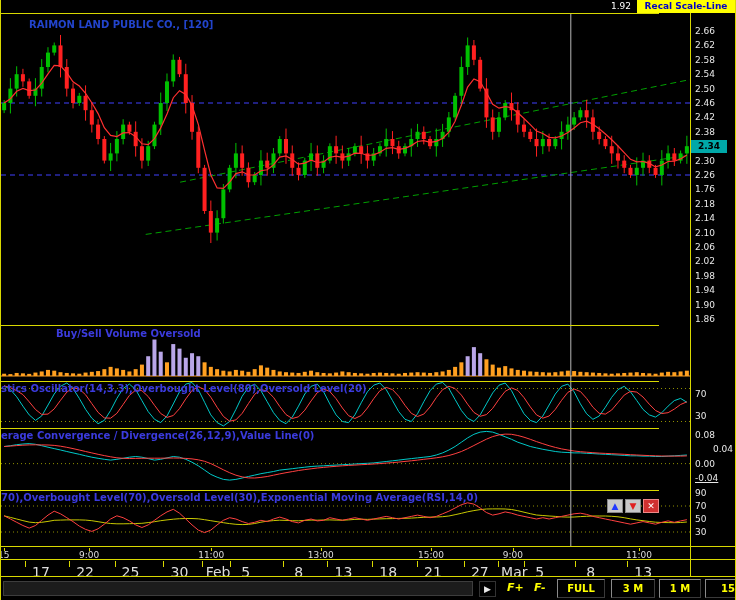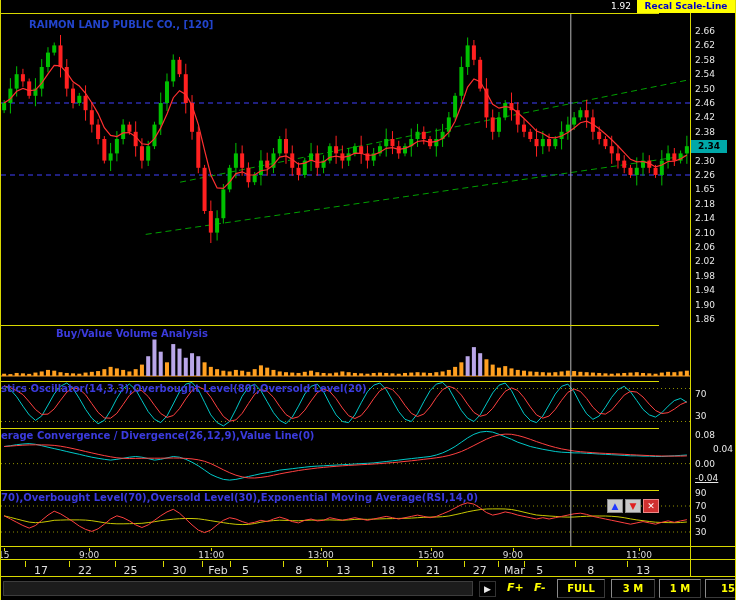--- a/index.html
+++ b/index.html
@@ -23,21 +23,21 @@
   #stoch-title,#macd-title,#rsi-title{left:0px;top:1px;}
   .axis{position:absolute;left:690px;top:0;width:46px;height:100%;}
   .axlab{position:absolute;left:4px;color:#e8e8e8;font-size:9px;line-height:10px;white-space:nowrap;}
   .price-tag{position:absolute;left:690px;width:36px;height:13px;font-size:9px;font-weight:bold;
              text-align:center;line-height:13px;z-index:4;}
   #vsep{position:absolute;left:689px;top:13px;width:1px;height:563px;background:#d8d800;z-index:2;}
   .timeaxis{position:absolute;left:0;top:546px;width:736px;height:13px;background:#000;border-top:1px solid #d8d800;}
   .dateaxis{position:absolute;left:0;top:559px;width:736px;height:17px;background:#000;border-top:1px solid #d8d800;}
   .tick{position:absolute;width:1px;background:#d8d800;top:1px;}
   .tlabel{position:absolute;color:#ddd;font-size:9px;top:3px;transform:translateX(-50%);white-space:nowrap;}
-  .dlabel{position:absolute;color:#ddd;font-size:11px;top:4px;transform:translateX(-50%);white-space:nowrap;}
+  .dlabel{position:absolute;color:#ddd;font-size:14px;top:4px;transform:translateX(-50%);white-space:nowrap;}
   .toolbar{position:absolute;left:0;top:576px;width:736px;height:24px;background:#000;border-top:1px solid #d8d800;}
   .scroll-track{position:absolute;left:2px;top:4px;width:470px;height:15px;background:#1c1c1c;border:1px solid #3d3d3d;}
   .play{position:absolute;left:478px;top:4px;width:17px;height:16px;background:#000;color:#e8e8e8;
         font-size:9px;border:1px solid #333;line-height:14px;text-align:center;padding:0;cursor:pointer;}
   .fbtn{position:absolute;top:4px;font-weight:bold;font-size:11px;font-style:italic;cursor:pointer;}
   #f-plus{left:506px;} #f-minus{left:533px;}
   .tb-btn{position:absolute;top:2px;height:19px;background:#000;font-weight:bold;font-size:10px;
           border:1px solid #8a8a8a;border-bottom-color:#3a3a3a;border-right-color:#3a3a3a;
           text-align:center;line-height:17px;font-family:inherit;cursor:pointer;}
   .rsi-btn{position:absolute;top:8px;width:16px;height:14px;font-size:9px;line-height:12px;text-align:center;
@@ -291,21 +291,21 @@
         <div class="axlab" style="top: 26.4px;">2.62</div>
         <div class="axlab" style="top: 40.8px;">2.58</div>
         <div class="axlab" style="top: 55.2px;">2.54</div>
         <div class="axlab" style="top: 69.6px;">2.50</div>
         <div class="axlab" style="top: 84px;">2.46</div>
         <div class="axlab" style="top: 98.4px;">2.42</div>
         <div class="axlab" style="top: 112.8px;">2.38</div>
         <div class="axlab" style="top: 127.2px;">2.34</div>
         <div class="axlab" style="top: 141.6px;">2.30</div>
         <div class="axlab" style="top: 156px;">2.26</div>
-        <div class="axlab" style="top: 170.4px;">1.65</div>
+        <div class="axlab" style="top: 170.4px;">1.76</div>
         <div class="axlab" style="top: 184.8px;">2.18</div>
         <div class="axlab" style="top: 199.2px;">2.14</div>
         <div class="axlab" style="top: 213.6px;">2.10</div>
         <div class="axlab" style="top: 228px;">2.06</div>
         <div class="axlab" style="top: 242.4px;">2.02</div>
         <div class="axlab" style="top: 256.8px;">1.98</div>
         <div class="axlab" style="top: 271.2px;">1.94</div>
         <div class="axlab" style="top: 285.6px;">1.90</div>
         <div class="axlab" style="top: 300px;">1.86</div>
       </div>
@@ -420,21 +420,21 @@
         <rect x="640.0227272727273" y="46.96" width="4" height="3.039999999999999" fill="#ffa020"></rect>
         <rect x="646.2863636363636" y="47.34" width="4" height="2.6599999999999966" fill="#ffa020"></rect>
         <rect x="652.55" y="47.72" width="4" height="2.280000000000001" fill="#ffa020"></rect>
         <rect x="658.8136363636364" y="46.58" width="4" height="3.4200000000000017" fill="#ffa020"></rect>
         <rect x="665.0772727272728" y="45.82" width="4" height="4.18" fill="#ffa020"></rect>
         <rect x="671.3409090909091" y="46.2" width="4" height="3.799999999999997" fill="#ffa020"></rect>
         <rect x="677.6045454545455" y="45.44" width="4" height="4.560000000000002" fill="#ffa020"></rect>
         <rect x="683.8681818181818" y="44.68" width="4" height="5.32" fill="#ffa020"></rect>
         <line x1="569.803" y1="0" x2="569.803" y2="56" stroke="#b8b8b8" stroke-width="1"></line>
       </svg>
-    <div class="title" id="vol-title" style="color: rgb(59, 59, 221);">Buy/Value Volume Analysis</div>
+    <div class="title" id="vol-title" style="color: rgb(59, 59, 221);">Buy/Sell Volume Oversold</div>
   </div>
 
   <div class="panel" id="stoch-panel">
     <svg id="stoch-svg" width="689" height="47" viewBox="0 0 689 47">
         <line x1="0" y1="6.5" x2="689" y2="6.5" stroke="#909000" stroke-width="1" stroke-dasharray="1,3"></line>
         <line x1="0" y1="39.5" x2="689" y2="39.5" stroke="#909000" stroke-width="1" stroke-dasharray="1,3"></line>
         <polyline points="3.1,3.8 9.4,7.6 15.7,14.8 21.9,24.1 28.2,32.9 34.5,38.4 40.7,34.0 47.0,23.0 53.2,12.0 59.5,4.3 65.8,1.0 72.0,6.5 78.3,16.4 84.6,27.4 90.8,36.2 97.1,41.7 103.3,38.4 109.6,28.5 115.9,16.4 122.1,6.5 128.4,2.1 134.7,7.6 140.9,18.6 147.2,29.6 153.5,37.3 159.7,40.6 166.0,34.0 172.3,21.9 178.5,9.8 184.8,2.1 191.0,0.5 197.3,7.6 203.6,20.3 209.8,32.9 216.1,40.6 222.4,43.9 228.6,39.5 234.9,27.4 241.2,14.2 247.4,5.4 253.7,2.1 259.9,8.7 266.2,19.7 272.5,30.7 278.7,38.4 285.0,41.7 291.3,35.1 297.5,24.1 303.8,12.0 310.1,4.3 316.3,2.1 322.6,9.8 328.8,21.9 335.1,32.9 341.4,39.5 347.6,40.6 353.9,32.9 360.2,20.8 366.4,9.8 372.7,3.2 378.9,1.0 385.2,7.6 391.5,18.6 397.7,29.6 404.0,37.3 410.3,39.5 416.5,31.8 422.8,19.7 429.1,8.7 435.3,2.1 441.6,0.5 447.9,6.5 454.1,17.5 460.4,28.5 466.6,36.2 472.9,39.5 479.2,32.9 485.4,21.9 491.7,10.9 498.0,3.2 504.2,1.0 510.5,8.7 516.8,20.8 523.0,31.8 529.3,38.4 535.5,40.6 541.8,34.0 548.1,23.0 554.3,12.0 560.6,4.3 566.9,2.1 573.1,9.8 579.4,21.9 585.6,31.8 591.9,37.3 598.2,34.0 604.4,25.2 610.7,15.3 617.0,7.6 623.2,4.3 629.5,9.8 635.8,18.6 642.0,27.4 648.3,32.9 654.5,35.1 660.8,30.7 667.1,24.1 673.3,18.6 679.6,16.4 685.9,20.3" fill="none" stroke="#00c8c8" stroke-width="1"></polyline>
         <polyline points="3.1,3.8 9.4,5.7 15.7,8.7 21.9,12.6 28.2,19.8 34.5,27.5 40.7,32.4 47.0,32.1 53.2,26.9 59.5,18.3 65.8,10.1 72.0,5.9 78.3,7.0 84.6,12.8 90.8,21.6 97.1,30.4 103.3,35.9 109.6,36.2 115.9,31.3 122.1,22.5 128.4,13.4 134.7,8.1 140.9,8.7 147.2,14.5 153.5,23.3 159.7,31.5 166.0,35.4 172.3,33.5 178.5,26.6 184.8,16.9 191.0,8.4 197.3,4.8 203.6,7.5 209.8,15.2 216.1,25.3 222.4,34.4 228.6,39.2 234.9,37.9 241.2,31.3 247.4,21.6 253.7,12.3 259.9,7.6 266.2,9.0 272.5,15.3 278.7,24.4 285.0,32.6 291.3,36.5 297.5,34.8 303.8,28.2 310.1,18.9 316.3,10.6 322.6,7.0 328.8,9.5 335.1,16.7 341.4,26.0 347.6,33.7 353.9,36.5 360.2,33.5 366.4,26.0 372.7,16.7 378.9,8.7 385.2,5.4 391.5,7.6 397.7,14.2 404.0,23.3 410.3,31.3 416.5,34.5 422.8,32.1 429.1,24.9 435.3,15.6 441.6,7.6 447.9,4.3 454.1,6.5 460.4,13.1 466.6,22.2 472.9,30.4 479.2,34.3 485.4,32.6 491.7,26.3 498.0,17.2 504.2,9.3 510.5,5.9 516.8,8.4 523.0,15.6 529.3,24.9 535.5,32.9 541.8,36.2 548.1,34.0 554.3,27.4 560.6,18.3 566.9,10.3 573.1,7.0 579.4,9.5 585.6,16.4 591.9,25.2 598.2,31.3 604.4,32.1 610.7,28.0 617.0,20.5 623.2,13.1 629.5,9.3 635.8,10.1 642.0,15.0 648.3,22.2 654.5,28.5 660.8,31.5 667.1,30.7 673.3,27.1 679.6,22.5 685.9,19.8" fill="none" stroke="#ff4040" stroke-width="1"></polyline>
         <line x1="569.803" y1="0" x2="569.803" y2="47" stroke="#b8b8b8" stroke-width="1"></line>
       </svg>

